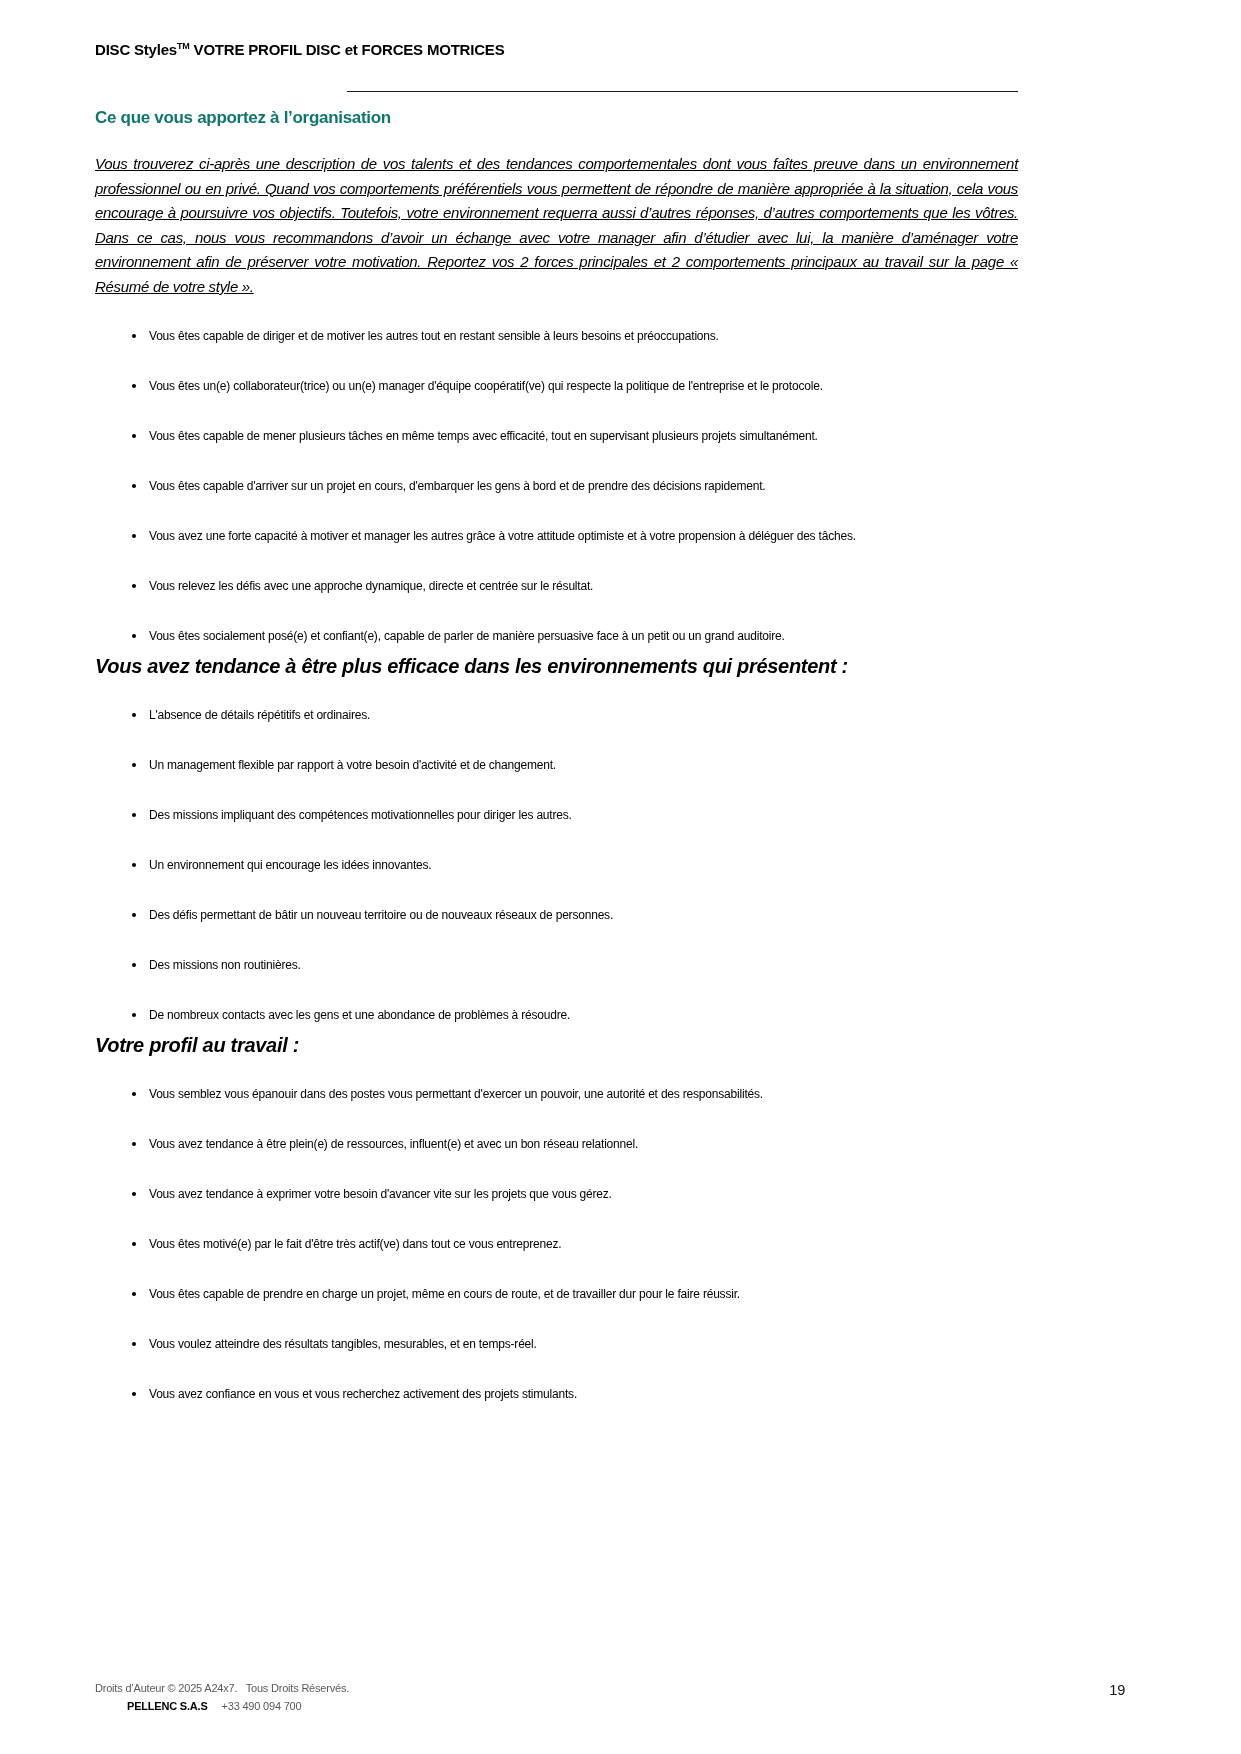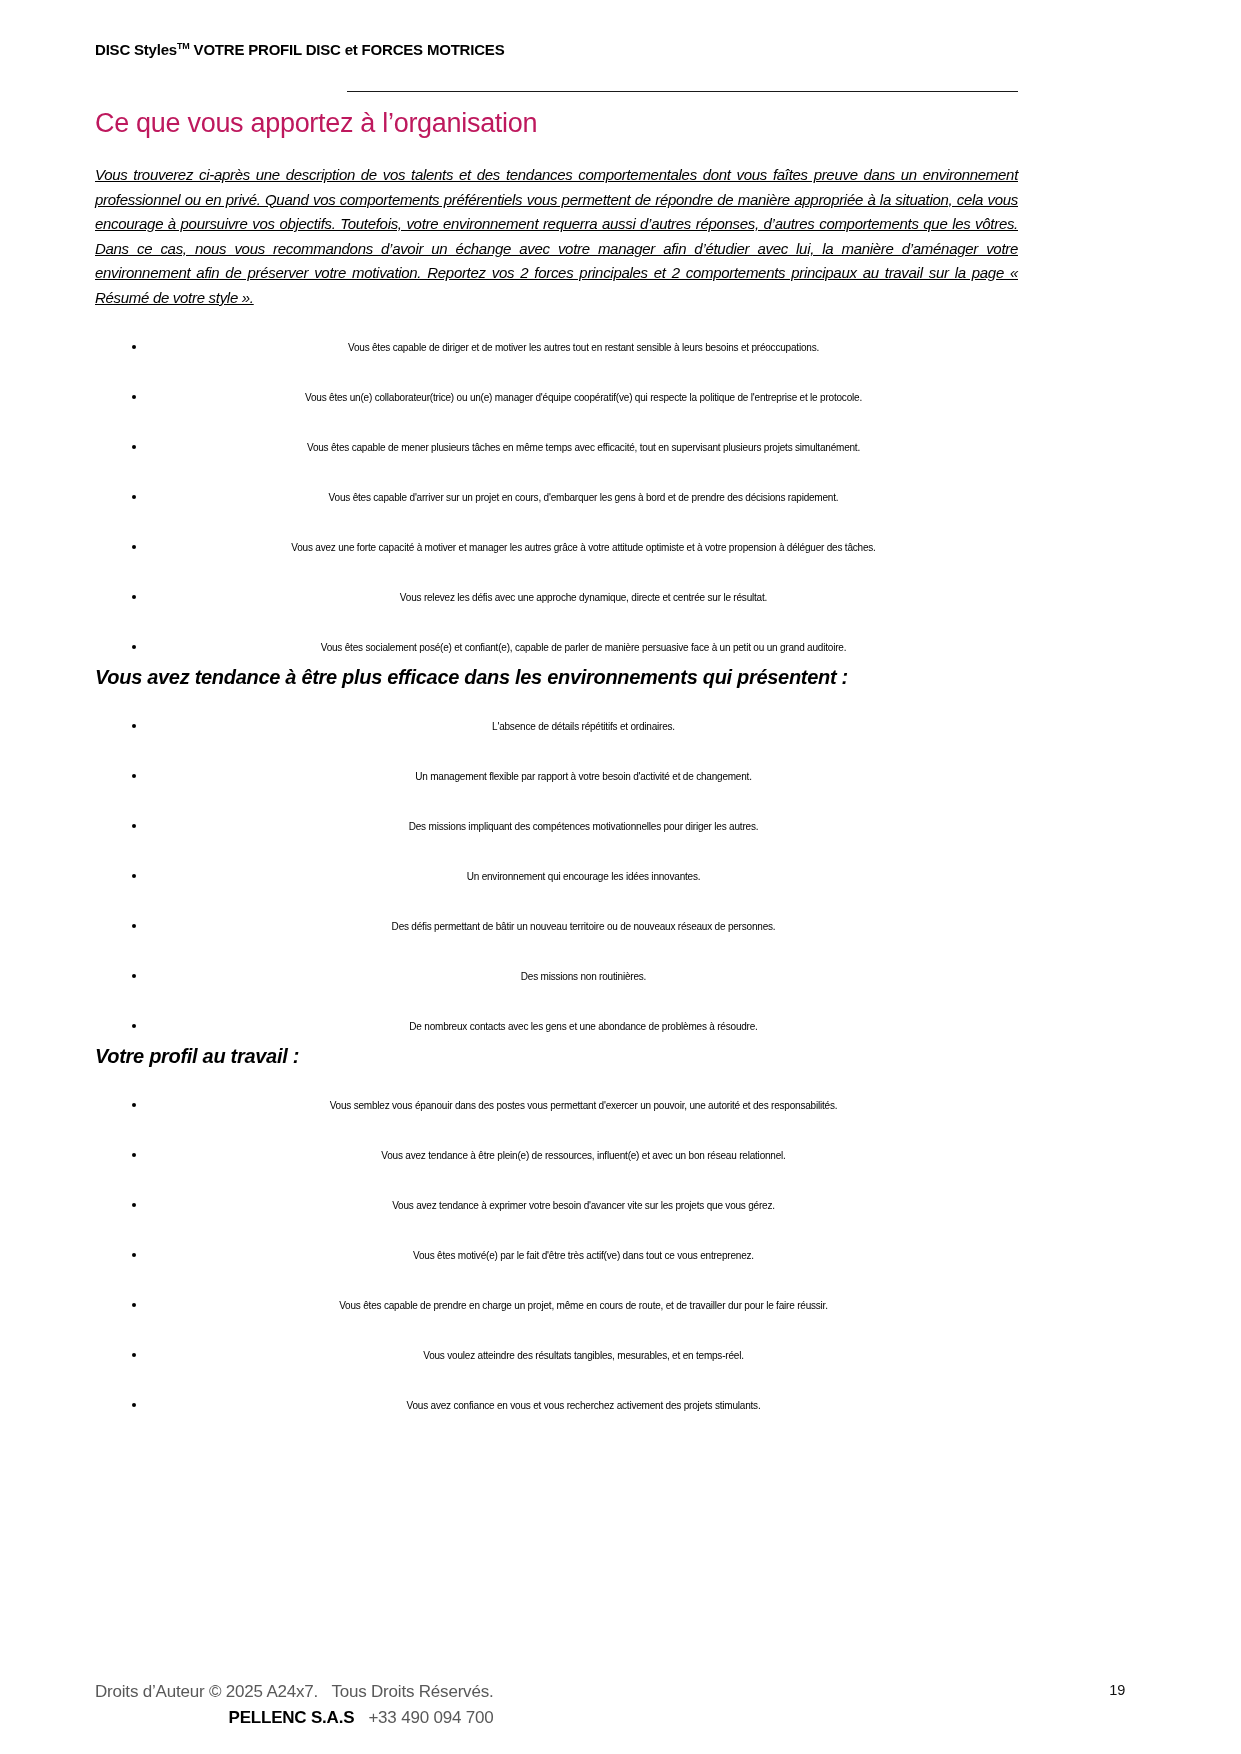--- a/index.html
+++ b/index.html
@@ -29,23 +29,23 @@
   }
   .header-rule {
     position: absolute;
     top: 91px;
     left: 347px;
     width: 671px;
     border-top: 1.5px solid #1a1a1a;
   }
   h1.page-title {
     margin: 50px 0 0 0;
-    font-size: 27px;
-    font-weight: normal;
-    color: #be185d;
+    font-size: 17px;
+    font-weight: bold;
+    color: #0f766e;
     letter-spacing: -0.3px;
   }
   p.intro {
     margin: 24px 0 0 0;
     font-size: 15px;
     font-style: italic;
     line-height: 24.5px;
     text-align: justify;
     letter-spacing: -0.3px;
     text-decoration: underline;
@@ -60,40 +60,40 @@
   }
   .hdg-1 { margin-top: 28px; }
   .hdg-2 { margin-top: 50px; }
   .hdg-3 { margin-top: 55px; }
   ul.bullet-list {
     margin: 8px 0 0 0;
     padding-left: 52px;
     list-style: disc outside;
   }
   ul.bullet-list li {
-    font-size: 10px;
+    font-size: 12px;
     line-height: 25px;
     margin-bottom: 6px;
     padding-left: 2px;
-    text-align: center;
+    text-align: left;
     margin-top: 24px;
   }
   ul.bullet-list li::marker {
     font-size: 13px;
   }
   .footer {
     position: absolute;
     top: 1682px;
     left: 95px;
     width: 1030px;
     display: flex;
     justify-content: space-between;
     align-items: flex-start;
   }
-  .footer-left { font-size: 17px; text-align: right; }
+  .footer-left { font-size: 11px; }
   .footer-copyright {
     color: #595959;
     white-space: pre-wrap;
   }
   .footer-line2 { margin-top: 6px; }
   .footer-company {
     font-weight: bold;
     color: #000000;
     margin-right: 14px;
     padding-left: 32px;

